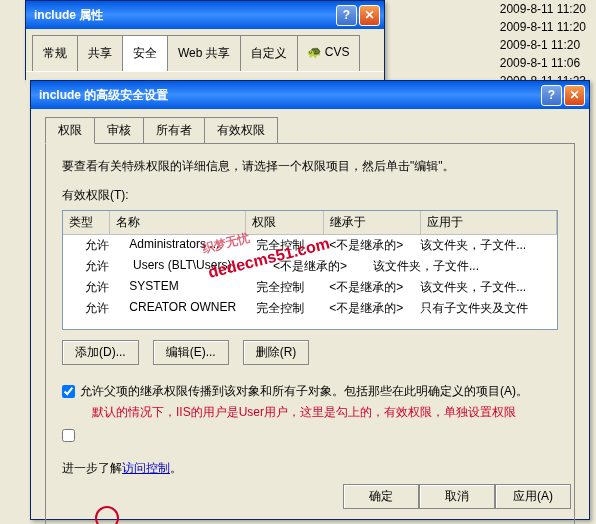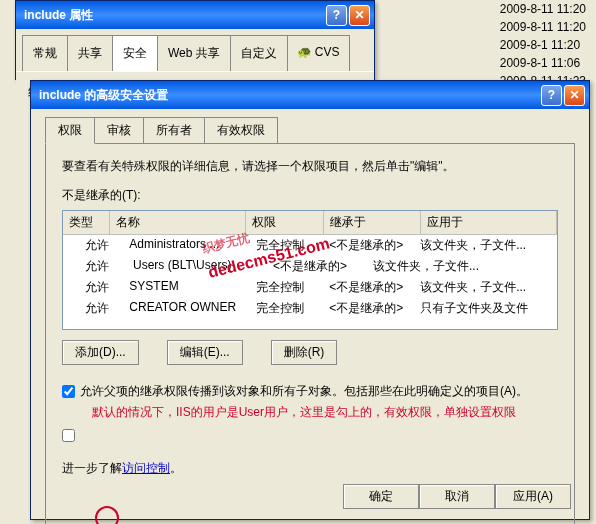--- a/index.html
+++ b/index.html
@@ -3,41 +3,41 @@
 <meta charset="utf-8">
 <style>
 *{margin:0;padding:0;box-sizing:border-box;font-family:"Microsoft YaHei","SimSun",sans-serif;font-size:12px}
 body{background:#ece9d8;width:596px;height:524px;position:relative;overflow:hidden}
 .bg-dates{position:absolute;right:10px;top:0;line-height:18px;color:#000}
 .dialog{position:absolute;background:#ece9d8;border:1px solid #0a246a;box-shadow:2px 2px 4px rgba(0,0,0,0.3)}
 .titlebar{background:linear-gradient(to bottom,#0058e0 0%,#3a8eff 50%,#0058e0 100%);height:28px;display:flex;align-items:center;padding:0 4px;color:#fff;font-weight:bold}
 .titlebar .title{flex:1;padding-left:4px}
 .titlebar .btn{width:21px;height:21px;margin-left:2px;border:1px solid #fff;background:linear-gradient(to bottom,#f89e4f,#d9461a);display:flex;align-items:center;justify-content:center;border-radius:3px;cursor:pointer}
 .titlebar .btn.help{background:linear-gradient(to bottom,#7ba7e8,#3a6fcf)}
-.dlg1{left:15px;top:0;width:360px;height:80px}
+.dlg1{left:25px;top:0;width:360px;height:80px}
 .tabs{display:flex;margin:6px 6px 0 6px}
 .tab{padding:9px 10px;border:1px solid #888;border-bottom:none;background:#ece9d8;margin-right:-1px;cursor:pointer}
 .tab.active{background:#fff;font-weight:normal}
 .tab .bug{color:#4a8;margin-right:2px}
 .dlg1-body{background:#ece9d8;padding:12px 12px 5px 12px;border-top:1px solid #fff;font-size:12px}
 .dlg2{left:30px;top:80px;width:560px;height:440px}
 .dlg2-body{padding:8px 14px}
 .tabs2{display:flex;margin-bottom:0}
 .tab2{padding:4px 12px;border:1px solid #888;background:#ece9d8;margin-right:-1px;cursor:pointer;position:relative}
 .tab2.active{background:#ece9d8;border-bottom:1px solid #ece9d8;z-index:2}
 .panel{border:1px solid #888;padding:14px 16px;margin-top:-1px;height:388px;position:relative}
 .info{margin-bottom:12px}
 .listlabel{margin-bottom:6px}
 .listbox{border:1px solid #7f9db9;background:#fff;height:120px;overflow:auto}
 .listhead{display:flex;background:#ece9d8;border-bottom:1px solid #c0c0c0}
 .listhead span{padding:3px 6px;border-right:1px solid #c0c0c0}
 .listrow{display:flex;padding:1px 16px}
 .listrow span{padding:1px 6px;overflow:hidden;white-space:nowrap}
 .c1{width:48px}.c2{width:140px}.c3{width:80px}.c4{width:100px}.c5{width:140px}
-.btnrow{margin-top:10px;display:flex;gap:28px;margin-bottom:18px}
+.btnrow{margin-top:10px;display:flex;gap:14px;margin-bottom:18px}
 .winbtn{padding:3px 12px;border:1px solid #888;background:#ece9d8;cursor:pointer;box-shadow:inset 1px 1px 0 #fff}
 .chkrow{display:flex;align-items:flex-start;margin-bottom:4px}
 .chkrow input{margin-right:5px;margin-top:2px}
 .redcircle{position:absolute;border:2px solid #d00028;border-radius:50%;width:24px;height:24px;left:49px;top:362px;pointer-events:none}
 .redtext{color:#d00028;margin-left:30px;margin-bottom:6px}
 .linktext{color:#0000cc;text-decoration:underline;cursor:pointer}
 .footer{position:absolute;bottom:10px;right:18px;display:flex;gap:0}
 .watermark{position:absolute;left:200px;top:195px;color:rgba(200,0,30,0.6);font-size:52px;font-family:"KaiTi","STKaiti",cursive;transform:rotate(-14deg);pointer-events:none;font-weight:bold;line-height:1}
 .watermark .sub{font-size:16px;color:#d00028;display:block;text-align:center;transform:rotate(0);margin-top:4px}
 </style>
@@ -79,21 +79,21 @@
   </div>
   <div class="dlg2-body">
     <div class="tabs2">
       <div class="tab2 active">权限</div>
       <div class="tab2">审核</div>
       <div class="tab2">所有者</div>
       <div class="tab2">有效权限</div>
     </div>
     <div class="panel">
       <div class="info">要查看有关特殊权限的详细信息，请选择一个权限项目，然后单击"编辑"。</div>
-      <div class="listlabel">不是继承的(T):</div>
+      <div class="listlabel">有效权限(T):</div>
       <div class="listbox">
         <div class="listhead">
           <span class="c1">类型</span>
           <span class="c2">名称</span>
           <span class="c3">权限</span>
           <span class="c4">继承于</span>
           <span class="c5">应用于</span>
         </div>
         <div id="rows">
             <div class="listrow">

